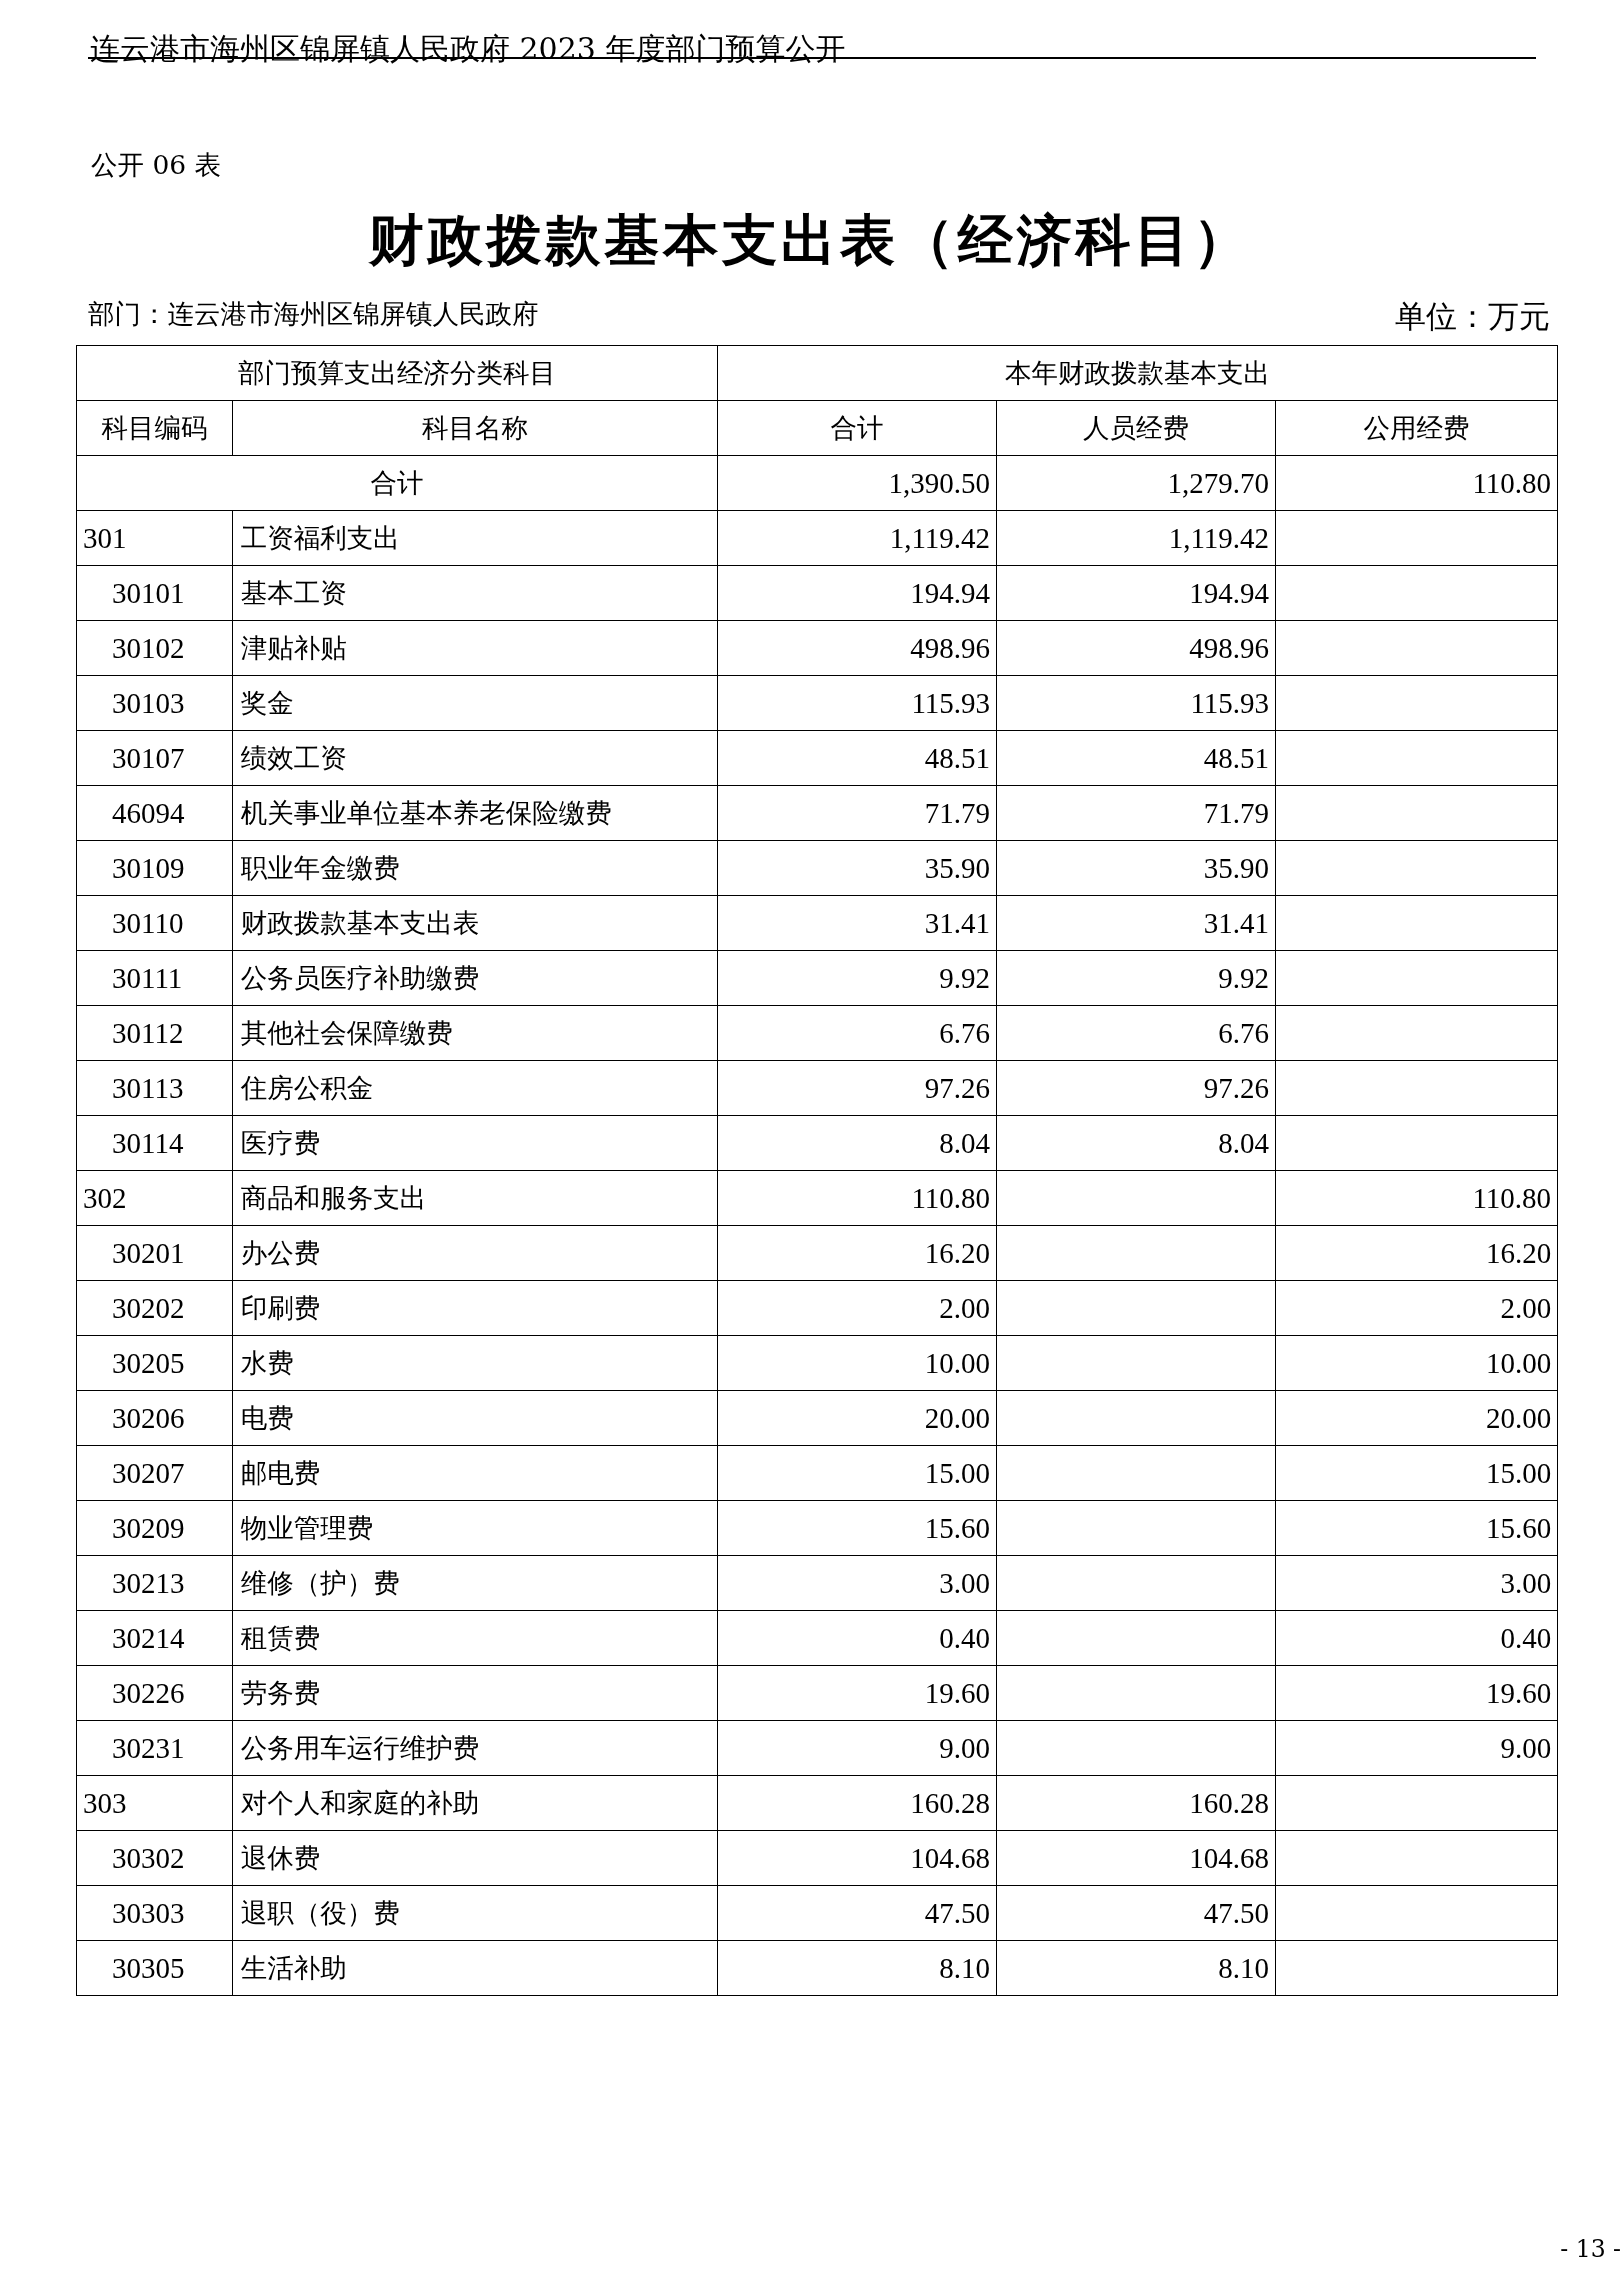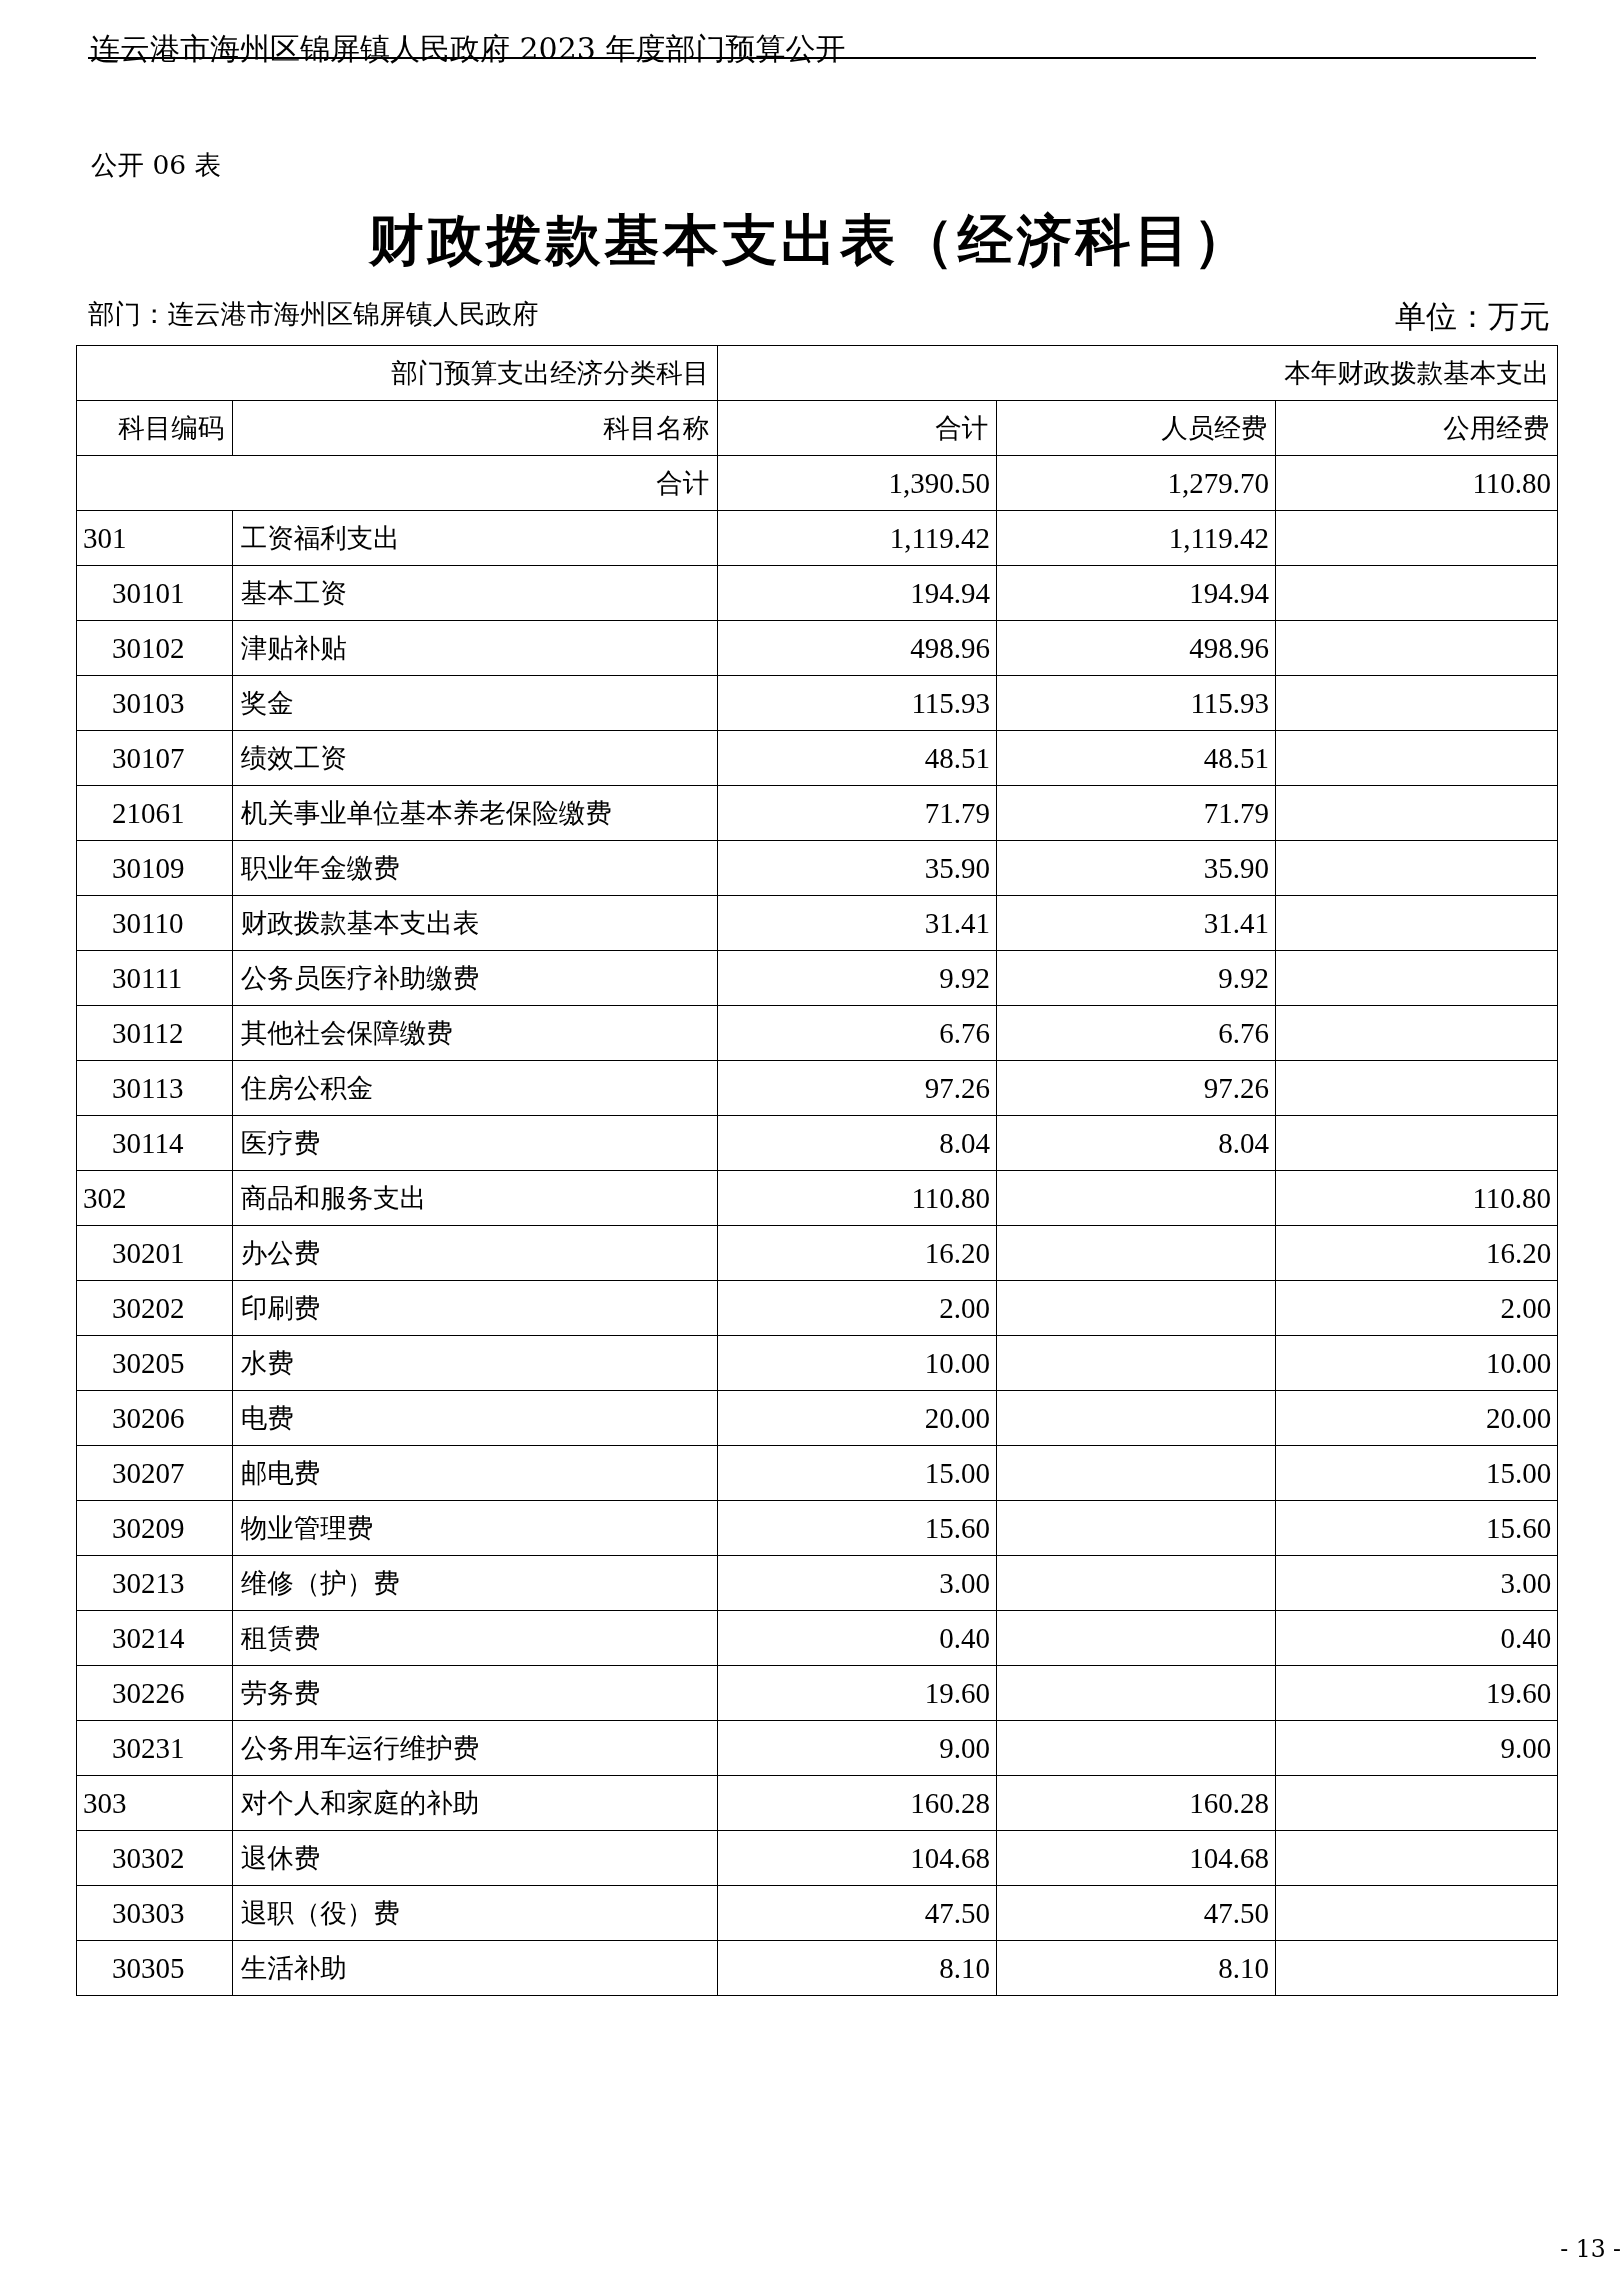--- a/index.html
+++ b/index.html
@@ -8,21 +8,21 @@
   .running-header { position:absolute; left:90px; top:29px; font-size:30px; letter-spacing:0px; }
   .header-rule { position:absolute; left:88px; top:57px; width:1448px; height:0; border-top:2px solid #000; }
   .table-no { position:absolute; left:91px; top:147px; font-size:26.5px; }
   .doc-title { position:absolute; left:0; width:1621px; top:204px; text-align:center;
                font-size:55px; font-weight:bold; letter-spacing:3.9px; }
   .dept { position:absolute; left:88px; top:296px; font-size:26.5px; }
   .unit { position:absolute; right:71px; top:296px; font-size:31px; }
   table.budget { position:absolute; left:76px; top:345px; width:1482px; border-collapse:collapse;
                  table-layout:fixed; font-size:26.5px; }
   table.budget td { border:1.5px solid #000; height:54px; padding:0 7.8px; white-space:nowrap; }
-  .c { text-align:right; }
+  .c { text-align:center; }
   .r { text-align:right; }
   .l { text-align:left; }
   .code-sub { padding-left:35px !important; }
   .code-top { padding-left:5.9px !important; }
   .num { font-family:"Liberation Serif", serif; font-size:29px; padding-right:5.9px !important; }
   .page-no { position:absolute; left:0; width:1621px; top:2235px; text-align:right; font-size:23.5px; }
 </style>
 </head>
 <body>
 
@@ -89,21 +89,21 @@
         <td class="r num"></td>
       </tr>
       <tr>
         <td class="l code-sub num">30107</td>
         <td class="l">绩效工资</td>
         <td class="r num">48.51</td>
         <td class="r num">48.51</td>
         <td class="r num"></td>
       </tr>
       <tr>
-        <td class="l code-sub num">21061</td>
+        <td class="l code-sub num">46094</td>
         <td class="l">机关事业单位基本养老保险缴费</td>
         <td class="r num">71.79</td>
         <td class="r num">71.79</td>
         <td class="r num"></td>
       </tr>
       <tr>
         <td class="l code-sub num">30109</td>
         <td class="l">职业年金缴费</td>
         <td class="r num">35.90</td>
         <td class="r num">35.90</td>

